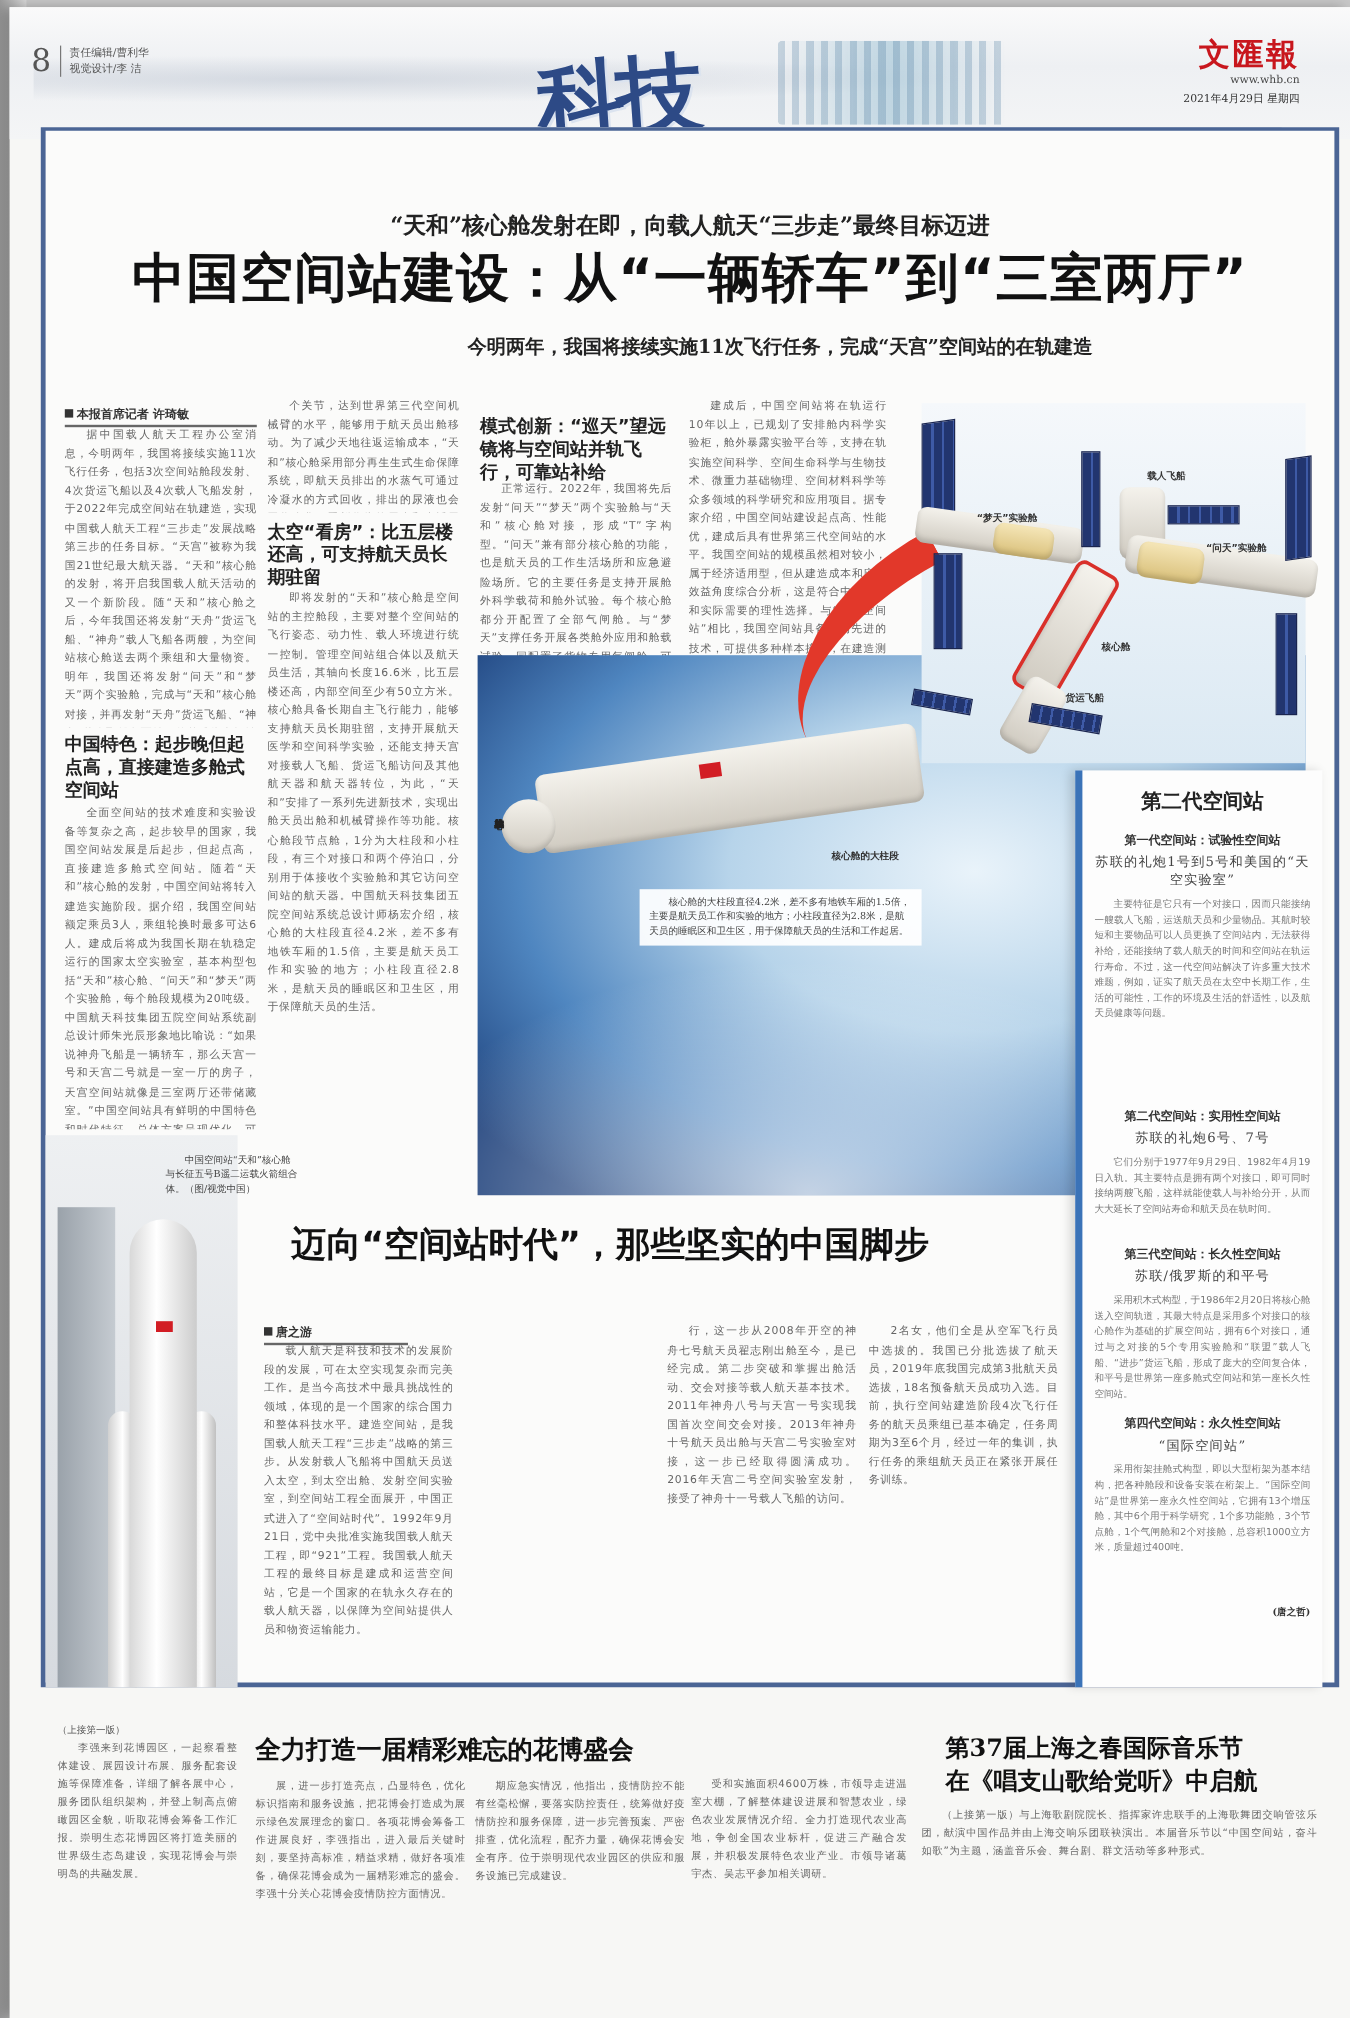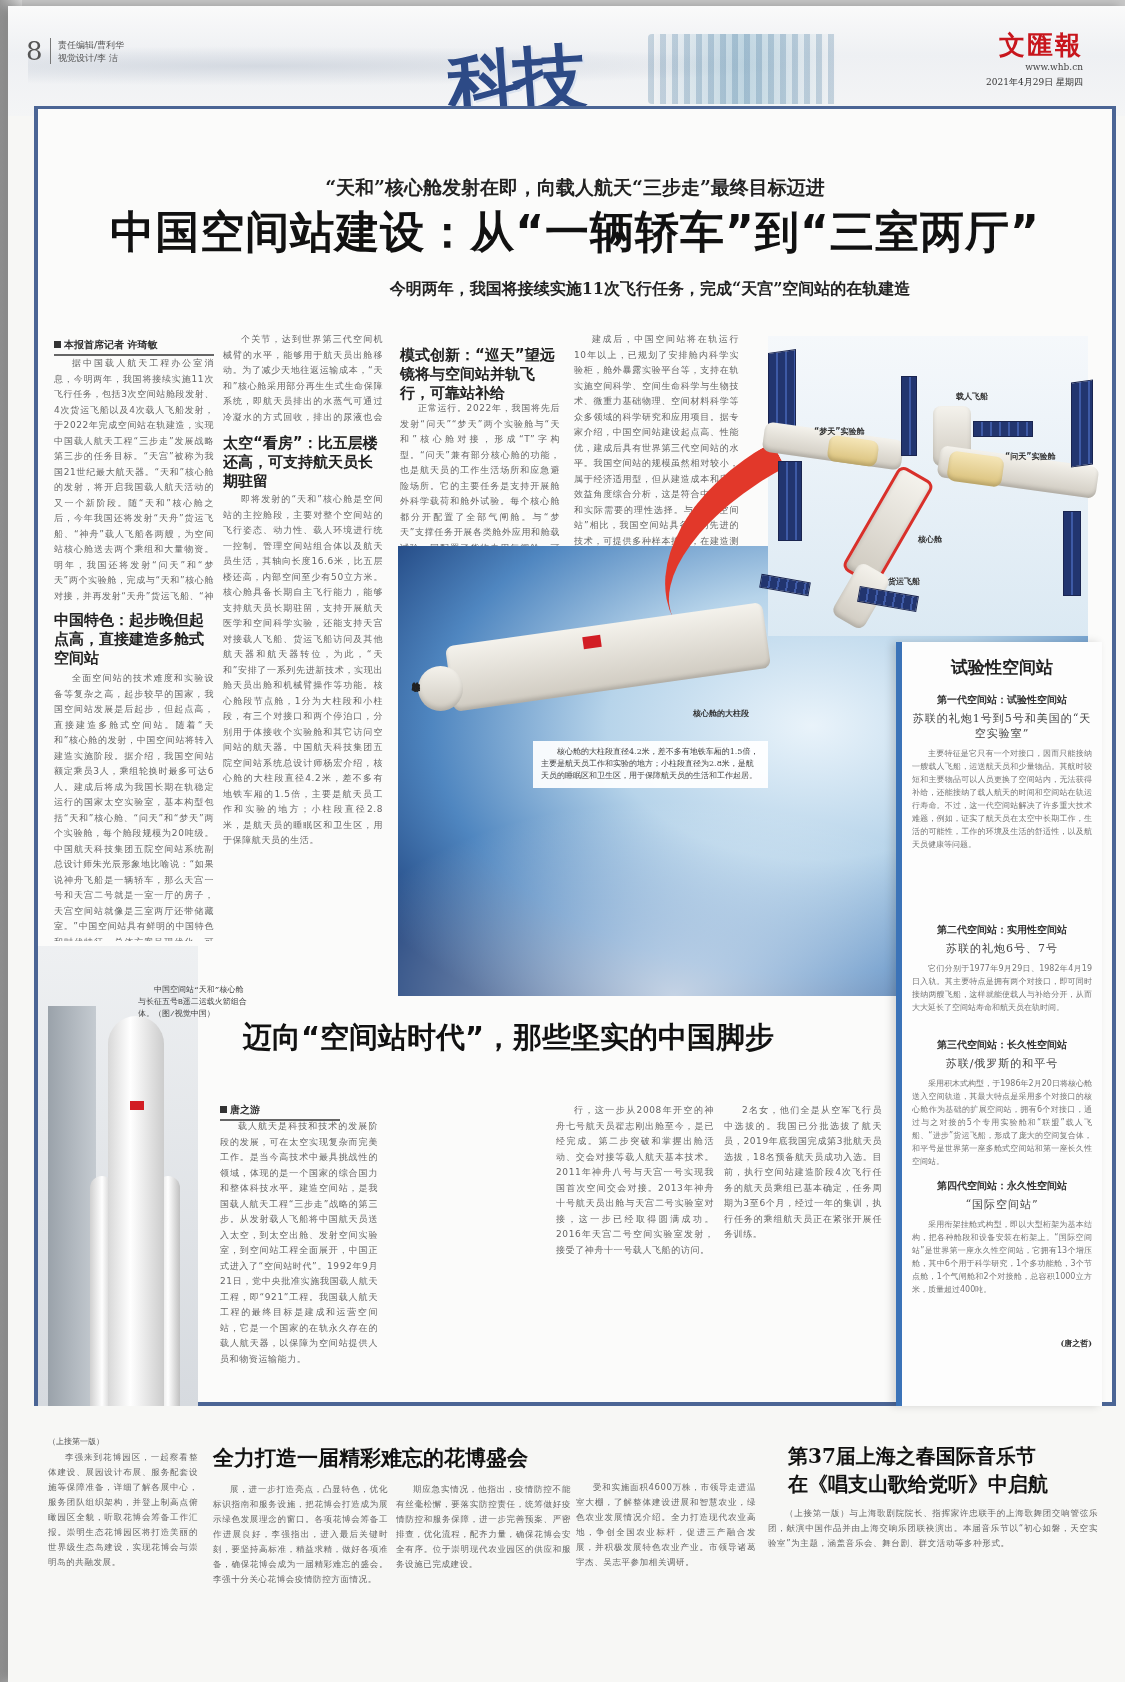--- a/index.html
+++ b/index.html
@@ -63,21 +63,21 @@
   .sb-name { text-align: center; font-size: 11px; color: #444; margin: 4px 0 6px; letter-spacing: 1px; }
   .sb-body { font-size: 8px; line-height: 13px; color: #777; text-indent: 2em; text-align: justify; font-family: "DejaVu Sans", sans-serif; }
   .sb-sig { text-align: right; font-size: 8px; font-weight: bold; color: #333; margin-top: 2px; }
 
   
   .rocket-area { position: absolute; left: 30px; top: 940px; width: 160px; height: 460px; background: linear-gradient(180deg,#eef0f2,#d6dadf); }
   .tower { position: absolute; left: 40px; top: 1000px; width: 48px; height: 400px; background: linear-gradient(90deg,#9aa2aa,#c5cbd1); }
   .rocket { position: absolute; left: 100px; top: 1010px; width: 56px; height: 390px; background: linear-gradient(90deg,#d8d8d8,#fff 40%,#ccc); border-radius: 28px 28px 0 0; }
   .booster { position: absolute; width: 24px; height: 230px; background: linear-gradient(90deg,#d0d0d0,#fff,#c0c0c0); border-radius: 12px 12px 0 0; }
   .flag { position: absolute; left: 122px; top: 1095px; width: 14px; height: 9px; background: #d21d24; }
-  .rocket-caption { position: absolute; left: 130px; top: 978px; width: 110px; font-size: 8px; line-height: 12px; color: #444; text-indent: 2em; font-family: Liberation Mono, monospace; }
+  .rocket-caption { position: absolute; left: 130px; top: 955px; width: 110px; font-size: 8px; line-height: 12px; color: #444; text-indent: 2em; }
 
   .headline2 { position: absolute; left: 235px; top: 1012px; font-size: 29px; font-weight: bold; color: #111; font-family: "DejaVu Sans", sans-serif; }
 
   
   .bottom-story-title { position: absolute; font-size: 21px; font-weight: bold; color: #111; line-height: 28px; }
   .continued { position: absolute; font-size: 8px; color: #555; }
 </style>
 </head>
 <body>
 
@@ -155,21 +155,21 @@
     <div style="position:absolute;left:575px;top:630px;width:18px;height:12px;background:#d21d24;transform:rotate(-8deg);"></div>
     <div class="module" style="left:410px;top:660px;width:45px;height:45px;border-radius:50%;"></div>
   </div>
   <div class="label-sm" style="left:398px;top:670px;width:14px;line-height:10px;writing-mode:vertical-rl;color:#222;">核心舱的小柱段</div>
   <div class="label-sm" style="left:685px;top:702px;">核心舱的大柱段</div>
   <div class="caption-box">核心舱的大柱段直径4.2米，差不多有地铁车厢的1.5倍，主要是航天员工作和实验的地方；小柱段直径为2.8米，是航天员的睡眠区和卫生区，用于保障航天员的生活和工作起居。</div>
 
   <div class="col" style="left:392px;top:625px;width:0;height:0;"></div>
 
   <div class="sidebar">
-    <div class="sb-title">试验性空间站</div>
+    <div class="sb-title">第二代空间站</div>
     <div>
       <div class="sb-gen">第一代空间站：试验性空间站</div>
       <div class="sb-name">苏联的礼炮1号到5号和美国的“天空实验室”</div>
       <div class="sb-body" style="height:170px;overflow:hidden;">主要特征是它只有一个对接口，因而只能接纳一艘载人飞船，运送航天员和少量物品。其航时较短和主要物品可以人员更换了空间站内，无法获得补给，还能接纳了载人航天的时间和空间站在轨运行寿命。不过，这一代空间站解决了许多重大技术难题，例如，证实了航天员在太空中长期工作，生活的可能性，工作的环境及生活的舒适性，以及航天员健康等问题。</div>
     </div>
     <div>
       <div class="sb-gen">第二代空间站：实用性空间站</div>
       <div class="sb-name">苏联的礼炮6号、7号</div>
       <div class="sb-body" style="height:70px;overflow:hidden;">它们分别于1977年9月29日、1982年4月19日入轨。其主要特点是拥有两个对接口，即可同时接纳两艘飞船，这样就能使载人与补给分开，从而大大延长了空间站寿命和航天员在轨时间。</div>
     </div>
@@ -204,14 +204,14 @@
   <div class="col" style="left:40px;top:1444px;width:150px;height:230px;font-size:8.5px;line-height:15px;">李强来到花博园区，一起察看整体建设、展园设计布展、服务配套设施等保障准备，详细了解各展中心，服务团队组织架构，并登上制高点俯瞰园区全貌，听取花博会筹备工作汇报。崇明生态花博园区将打造美丽的世界级生态岛建设，实现花博会与崇明岛的共融发展。</div>
   <div class="bottom-story-title" style="left:205px;top:1438px;">全力打造一届精彩难忘的花博盛会</div>
   <div class="col" style="left:388px;top:1476px;width:175px;height:200px;font-size:8.5px;line-height:15px;">期应急实情况，他指出，疫情防控不能有丝毫松懈，要落实防控责任，统筹做好疫情防控和服务保障，进一步完善预案、严密排查，优化流程，配齐力量，确保花博会安全有序。位于崇明现代农业园区的供应和服务设施已完成建设。</div>
   <div class="col" style="left:205px;top:1476px;width:175px;height:200px;font-size:8.5px;line-height:15px;">展，进一步打造亮点，凸显特色，优化标识指南和服务设施，把花博会打造成为展示绿色发展理念的窗口。各项花博会筹备工作进展良好，李强指出，进入最后关键时刻，要坚持高标准，精益求精，做好各项准备，确保花博会成为一届精彩难忘的盛会。李强十分关心花博会疫情防控方面情况。</div>
   <div class="col" style="left:568px;top:1474px;width:180px;height:245px;font-size:8.5px;line-height:15px;">受和实施面积4600万株，市领导走进温室大棚，了解整体建设进展和智慧农业，绿色农业发展情况介绍。全力打造现代农业高地，争创全国农业标杆，促进三产融合发展，并积极发展特色农业产业。市领导诸葛宇杰、吴志平参加相关调研。</div>
 
   <div class="bottom-story-title" style="left:780px;top:1436px;font-size:20px;">
     <div>第37届上海之春国际音乐节</div>
     <div>在《唱支山歌给党听》中启航</div>
   </div>
-  <div class="col" style="left:760px;top:1500px;width:330px;height:175px;font-size:8.5px;line-height:15px;">（上接第一版）与上海歌剧院院长、指挥家许忠联手的上海歌舞团交响管弦乐团，献演中国作品并由上海交响乐团联袂演出。本届音乐节以“初心如磐，天空实验室”为主题，涵盖音乐会、舞台剧、群文活动等多种形式。</div>
+  <div class="col" style="left:760px;top:1500px;width:330px;height:175px;font-size:8.5px;line-height:15px;">（上接第一版）与上海歌剧院院长、指挥家许忠联手的上海歌舞团交响管弦乐团，献演中国作品并由上海交响乐团联袂演出。本届音乐节以“中国空间站，奋斗如歌”为主题，涵盖音乐会、舞台剧、群文活动等多种形式。</div>
 </div>
 
 </body></html>

